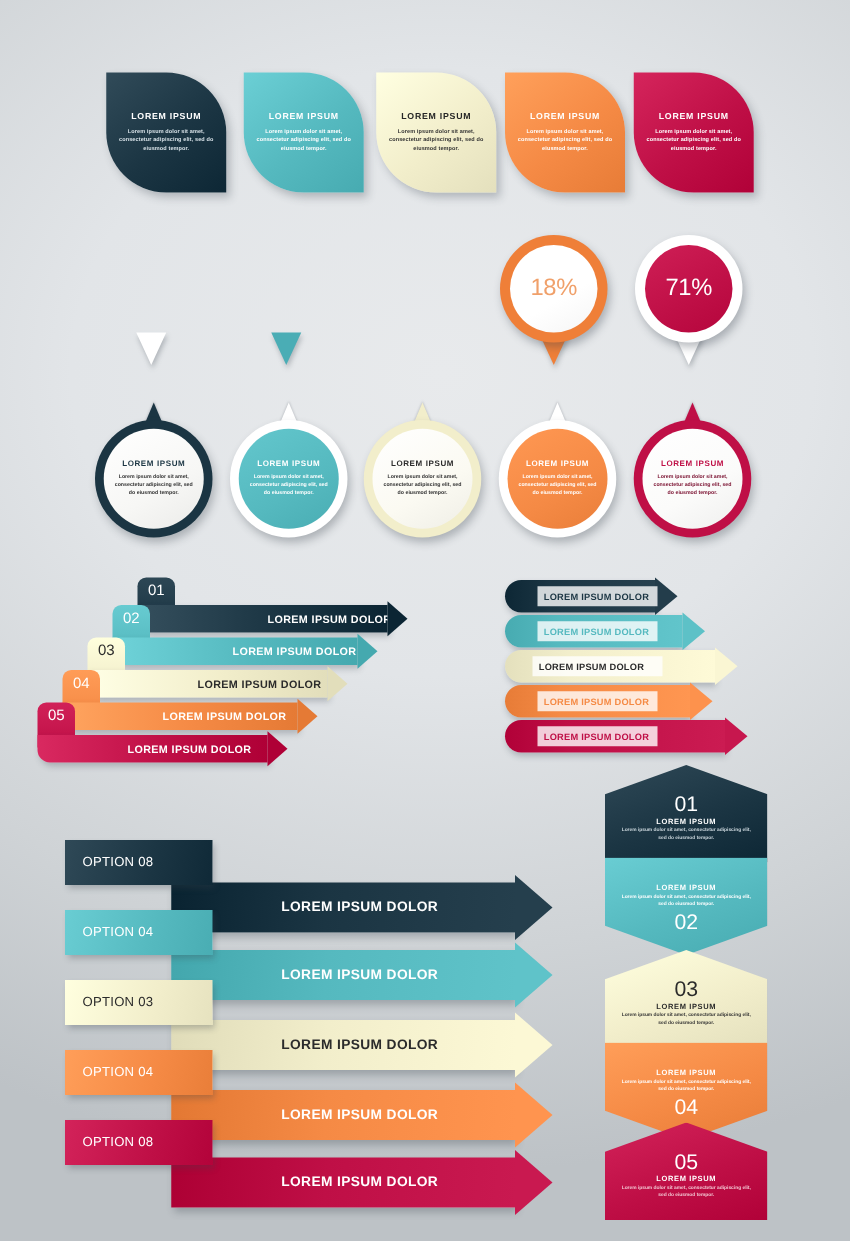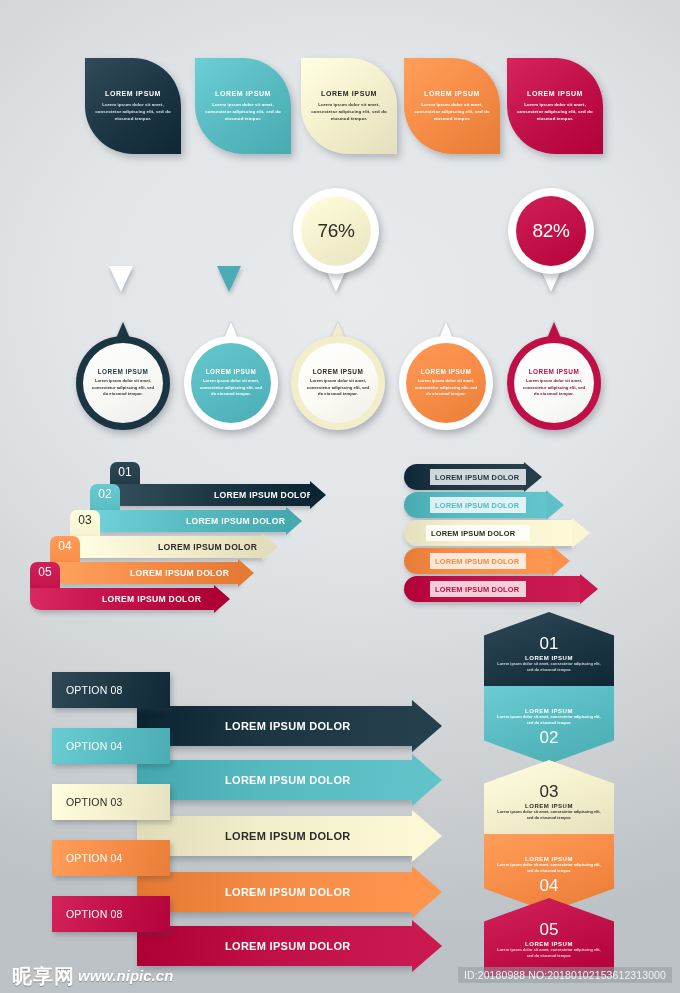--- a/index.html
+++ b/index.html
@@ -250,30 +250,30 @@
       </div>
     </div>
 
   <div class="pin-row" id="pinRow">
       <div class="pin" style="left: 78px;">
         <div class="pin-tail" style="border-top-color: rgb(255, 255, 255);"></div>
       </div>
       <div class="pin" style="left: 186px;">
         <div class="pin-tail" style="border-top-color: rgb(74, 173, 181);"></div>
       </div>
-      <div class="pin" style="left: 293px;">
-        <div class="pin-tail" style="border-top-color: rgb(255, 255, 255);"></div>
-        <div class="pin-disc" style="background: rgb(255, 255, 255);">
-          <div class="pin-inner" style="background: linear-gradient(150deg, rgb(255, 254, 219), rgb(242, 238, 203) 60%, rgb(232, 228, 193)); color: rgb(43, 43, 43);">76%</div>
+      <div class="pin" style="left: 400px;">
+        <div class="pin-tail" style="border-top-color: rgb(239, 127, 56);"></div>
+        <div class="pin-disc" style="background: rgb(239, 127, 56);">
+          <div class="pin-inner" style="background: linear-gradient(150deg, rgb(255, 255, 255), rgb(255, 255, 255) 60%, rgb(245, 245, 245)); color: rgb(240, 160, 106);">18%</div>
         </div>
       </div>
       <div class="pin" style="left: 508px;">
         <div class="pin-tail" style="border-top-color: rgb(255, 255, 255);"></div>
         <div class="pin-disc" style="background: rgb(255, 255, 255);">
-          <div class="pin-inner" style="background: linear-gradient(150deg, rgb(207, 31, 86), rgb(191, 15, 70) 60%, rgb(181, 5, 60)); color: rgb(255, 255, 255);">82%</div>
+          <div class="pin-inner" style="background: linear-gradient(150deg, rgb(207, 31, 86), rgb(191, 15, 70) 60%, rgb(181, 5, 60)); color: rgb(255, 255, 255);">71%</div>
         </div>
       </div>
     </div>
 
   <div class="badge-row" id="badgeRow">
       <div class="badge" style="left: 76px;">
         <div class="bd-tail" style="border-bottom-color: rgb(27, 53, 67);"></div>
         <div class="bd-disc" style="background: rgb(27, 53, 67);">
           <div class="bd-ring" style="background: linear-gradient(150deg, rgb(255, 255, 255), rgb(247, 247, 245) 60%, rgb(235, 235, 233));">
             <div class="bd-title" style="color: rgb(27, 53, 67);">LOREM IPSUM</div>
@@ -449,19 +449,14 @@
         <div class="hx-body" style="color: rgb(255, 255, 255);">Lorem ipsum dolor sit amet, consectetur adipiscing elit, sed do eiusmod tempor.</div>
         <div class="hx-num" style="color: rgb(255, 255, 255);">04</div>
       </div>
       <div class="hex up" style="top: 286px; background: linear-gradient(160deg, rgb(211, 35, 90) 0%, rgb(191, 15, 70) 55%, rgb(177, 1, 56) 100%);">
         <div class="hx-num" style="color: rgb(255, 255, 255);">05</div>
         <div class="hx-title" style="color: rgb(255, 255, 255);">LOREM IPSUM</div>
         <div class="hx-body" style="color: rgb(242, 198, 210);">Lorem ipsum dolor sit amet, consectetur adipiscing elit, sed do eiusmod tempor.</div>
       </div>
     </div>
 
-  <div class="footer">
-    <div class="wm-logo">昵享网</div>
-    <div class="wm-url">www.nipic.cn</div>
-    <div class="wm-id">ID:20180988 NO:20180102153612313000</div>
-  </div>
 
 </div>
 
 </body></html>

